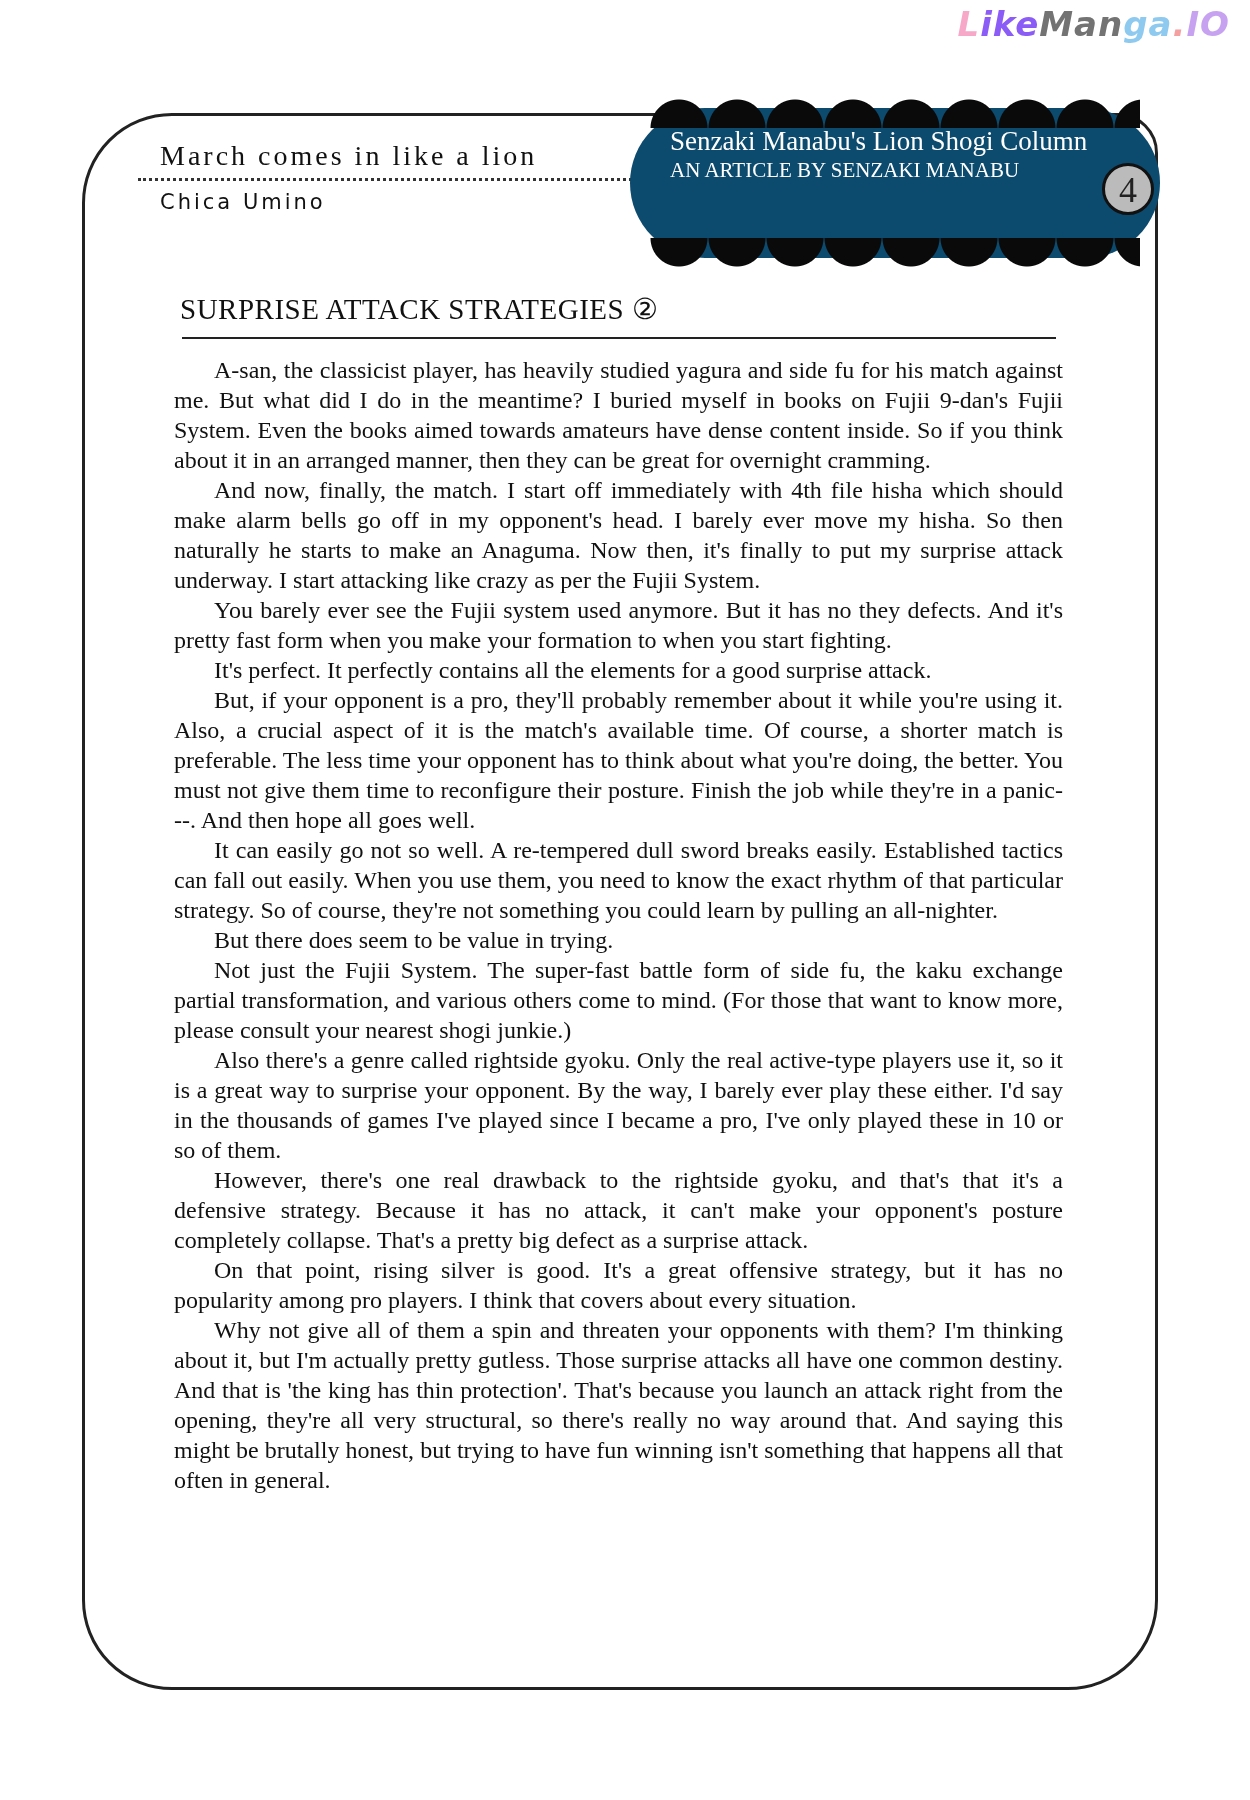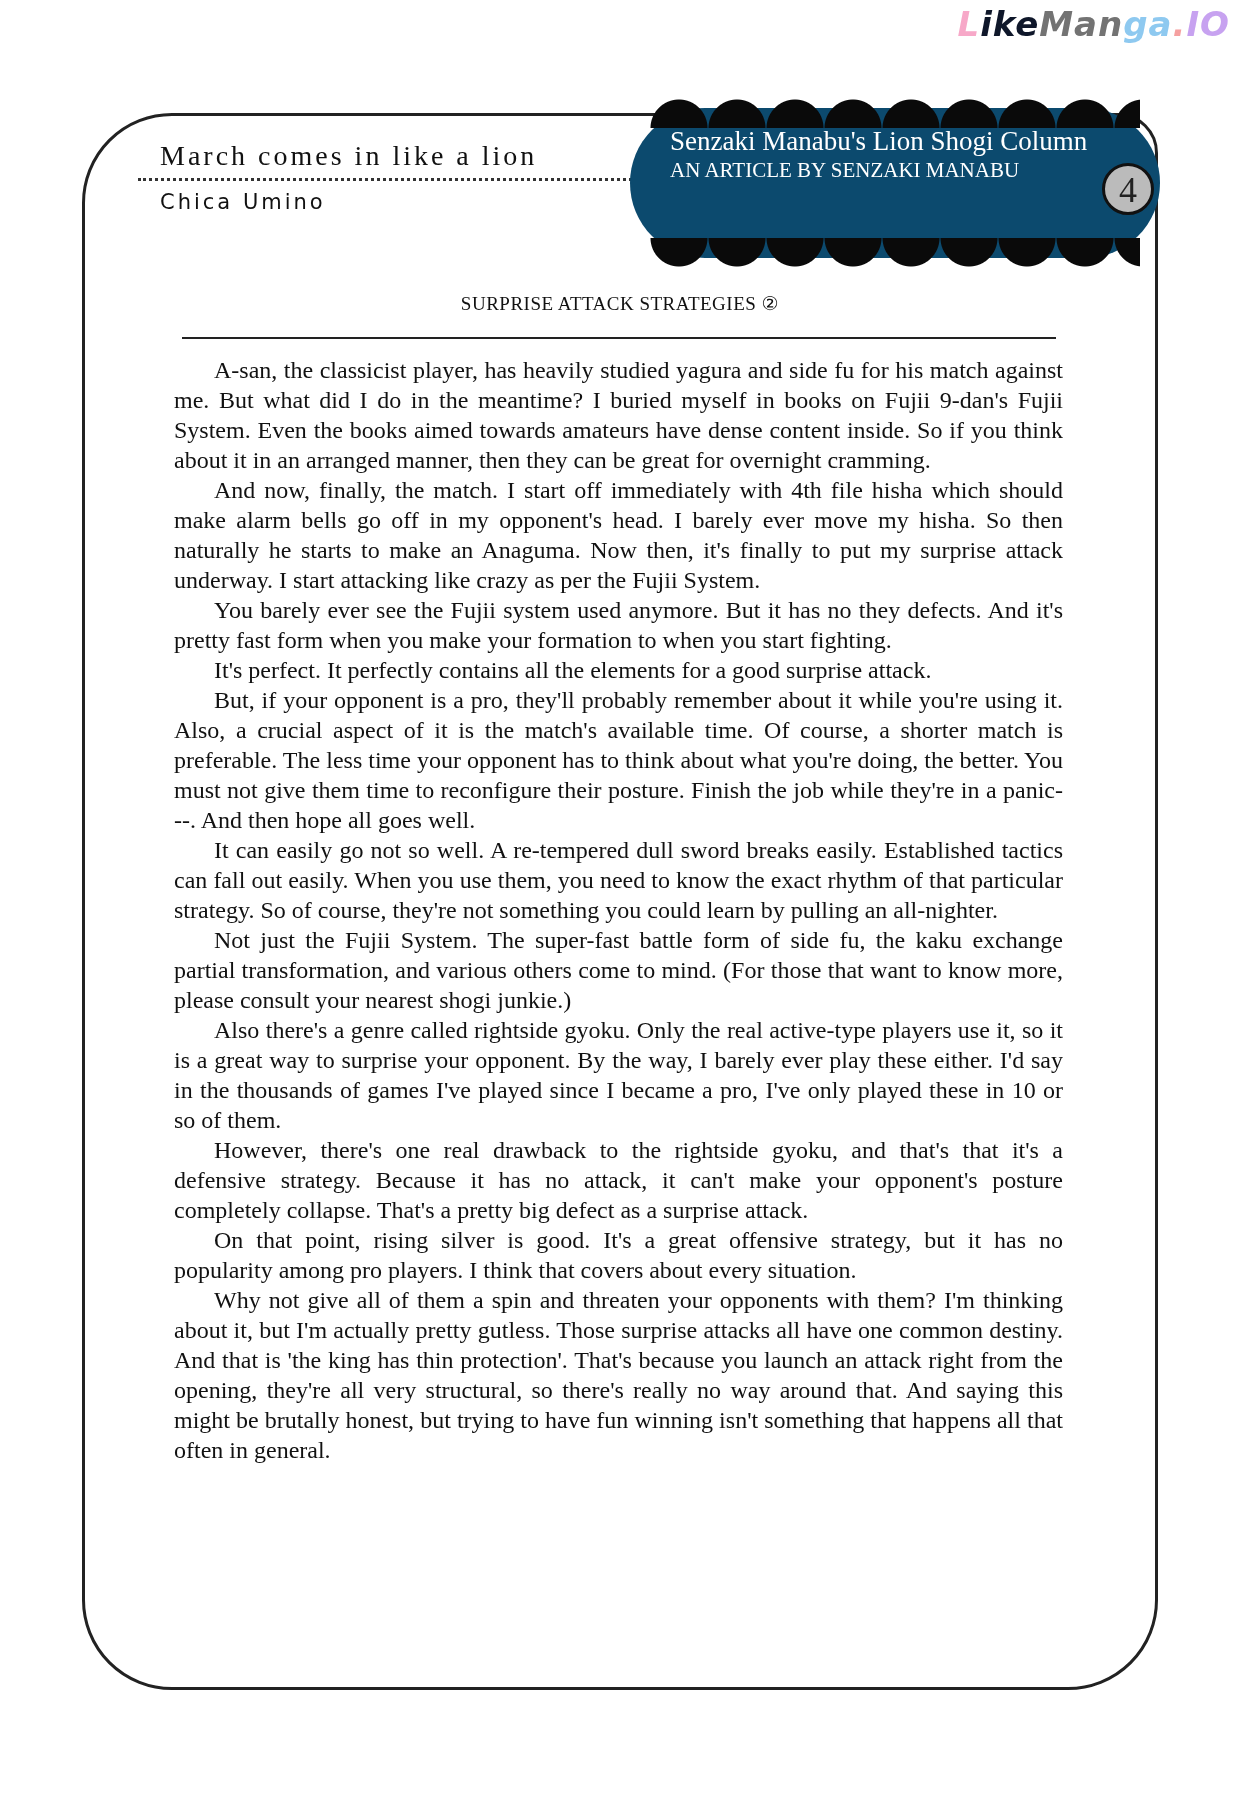--- a/index.html
+++ b/index.html
@@ -1,34 +1,34 @@
 <!DOCTYPE html>
 <html><head>
 <meta charset="utf-8">
 <style>
   html,body{margin:0;padding:0;background:#fff;}
   body{width:1250px;height:1800px;position:relative;overflow:hidden;font-family:"Liberation Serif","DejaVu Serif",serif;color:#111;}
   .watermark{position:absolute;right:20px;top:4px;font-family:"DejaVu Sans",sans-serif;font-weight:bold;font-style:italic;font-size:34px;letter-spacing:1px;}
   .watermark span:nth-child(1){color:#f7a8c8}
-  .watermark span:nth-child(2){color:#0f172a}
+  .watermark span:nth-child(2){color:#8b5cf6}
   .watermark span:nth-child(3){color:#737373}
   .watermark span:nth-child(4){color:#8ec9f0}
   .watermark span:nth-child(5){color:#f5a0a0}
   .watermark span:nth-child(6){color:#c7a2f0}
   .frame{position:absolute;left:82px;top:113px;width:1076px;height:1577px;border:3px solid #222;border-radius:90px 40px 90px 90px;box-sizing:border-box;}
   .series-title{position:absolute;left:160px;top:140px;font-family:Liberation Serif, serif;font-size:28px;letter-spacing:3px;}
   .dots{position:absolute;left:138px;top:178px;width:500px;border-top:3px dotted #333;}
   .author{position:absolute;left:160px;top:190px;font-family:"DejaVu Sans",sans-serif;font-size:21px;letter-spacing:3px;}
   .banner{position:absolute;left:630px;top:108px;width:530px;height:150px;background:#0c4a6e;border-radius:75px;}
   .banner:before{content:"";position:absolute;left:20px;right:20px;top:-10px;height:30px;background:radial-gradient(circle at 50% 100%,#0a0a0a 28px,transparent 29px) repeat-x;background-size:58px 30px;}
   .banner:after{content:"";position:absolute;left:20px;right:20px;bottom:-10px;height:30px;background:radial-gradient(circle at 50% 0%,#0a0a0a 28px,transparent 29px) repeat-x;background-size:58px 30px;}
   .banner-title{position:absolute;left:40px;top:18px;color:#fff;font-size:27px;white-space:nowrap;z-index:2;}
   .banner-sub{position:absolute;left:40px;top:50px;color:#fff;font-size:21px;white-space:nowrap;z-index:2;}
   .badge{position:absolute;left:1102px;top:163px;width:52px;height:52px;border-radius:50%;background:#bbb;border:3px solid #111;box-sizing:border-box;font-size:36px;text-align:center;line-height:48px;z-index:3;color:#222;}
-  .article-title{position:absolute;left:180px;width:880px;top:292px;text-align:center;font-size:19px;letter-spacing:.5px;}
+  .article-title{position:absolute;left:180px;width:880px;top:292px;font-size:29px;letter-spacing:.5px;}
   .rule{position:absolute;left:182px;width:874px;top:337px;border-top:2px solid #222;}
   .body{position:absolute;left:174px;width:889px;top:355px;font-size:24px;line-height:30px;text-align:justify;}
   .body p{margin:0;text-indent:40px;}
 </style>
 </head>
 <body>
 
 <div class="watermark">
   <span>L</span><span>ike</span><span>Man</span><span>ga</span><span>.</span><span>IO</span>
 </div>
@@ -48,18 +48,19 @@
 <div class="article-title">SURPRISE ATTACK STRATEGIES ②</div>
 <div class="rule"></div>
 
 <div class="body">
   <p>A-san, the classicist player, has heavily studied yagura and side fu for his match against me. But what did I do in the meantime? I buried myself in books on Fujii 9-dan's Fujii System. Even the books aimed towards amateurs have dense content inside. So if you think about it in an arranged manner, then they can be great for overnight cramming.</p>
   <p>And now, finally, the match. I start off immediately with 4th file hisha which should make alarm bells go off in my opponent's head. I barely ever move my hisha. So then naturally he starts to make an Anaguma. Now then, it's finally to put my surprise attack underway. I start attacking like crazy as per the Fujii System.</p>
   <p>You barely ever see the Fujii system used anymore. But it has no they defects. And it's pretty fast form when you make your formation to when you start fighting.</p>
   <p>It's perfect. It perfectly contains all the elements for a good surprise attack.</p>
   <p>But, if your opponent is a pro, they'll probably remember about it while you're using it. Also, a crucial aspect of it is the match's available time. Of course, a shorter match is preferable. The less time your opponent has to think about what you're doing, the better. You must not give them time to reconfigure their posture. Finish the job while they're in a panic---. And then hope all goes well.</p>
   <p>It can easily go not so well. A re-tempered dull sword breaks easily. Established tactics can fall out easily. When you use them, you need to know the exact rhythm of that particular strategy. So of course, they're not something you could learn by pulling an all-nighter.</p>
+  <p>But there does seem to be value in trying.</p>
   <p>Not just the Fujii System. The super-fast battle form of side fu, the kaku exchange partial transformation, and various others come to mind. (For those that want to know more, please consult your nearest shogi junkie.)</p>
   <p>Also there's a genre called rightside gyoku. Only the real active-type players use it, so it is a great way to surprise your opponent. By the way, I barely ever play these either. I'd say in the thousands of games I've played since I became a pro, I've only played these in 10 or so of them.</p>
   <p>However, there's one real drawback to the rightside gyoku, and that's that it's a defensive strategy. Because it has no attack, it can't make your opponent's posture completely collapse. That's a pretty big defect as a surprise attack.</p>
   <p>On that point, rising silver is good. It's a great offensive strategy, but it has no popularity among pro players. I think that covers about every situation.</p>
   <p>Why not give all of them a spin and threaten your opponents with them? I'm thinking about it, but I'm actually pretty gutless. Those surprise attacks all have one common destiny. And that is 'the king has thin protection'. That's because you launch an attack right from the opening, they're all very structural, so there's really no way around that. And saying this might be brutally honest, but trying to have fun winning isn't something that happens all that often in general.</p>
 </div>
 
 </body></html>

